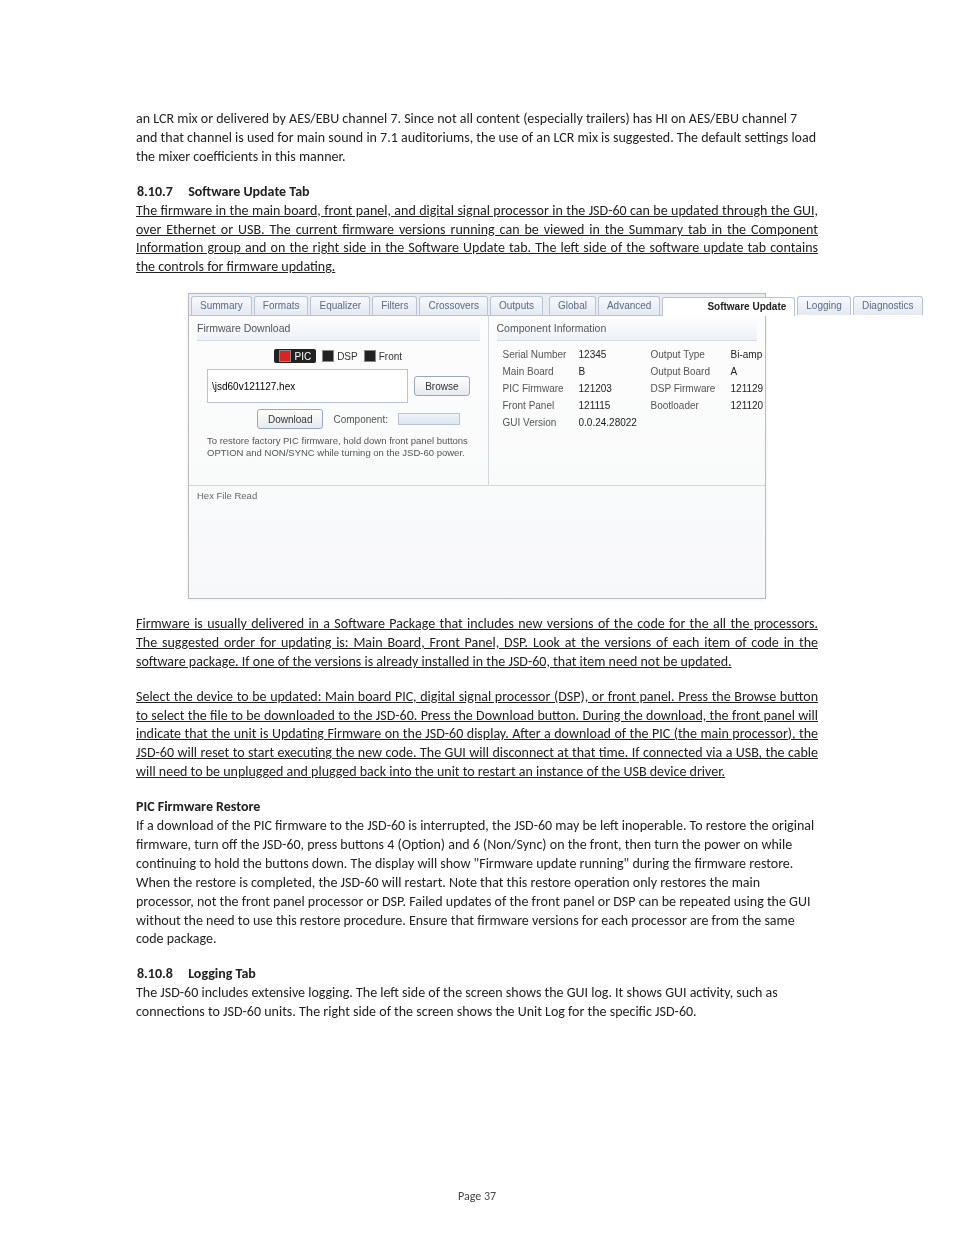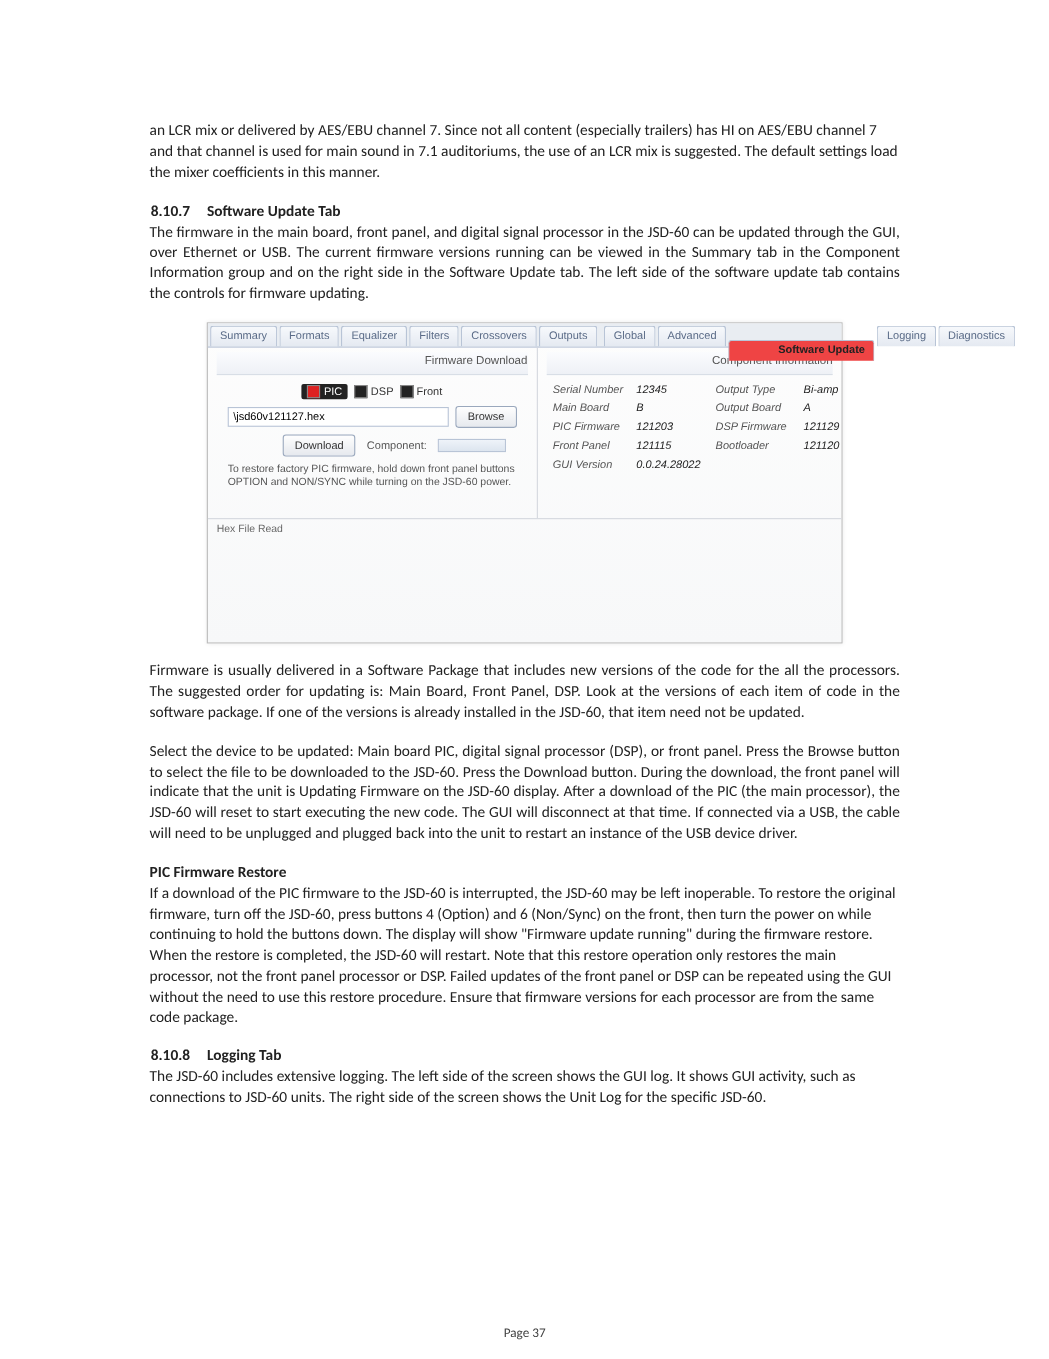--- a/index.html
+++ b/index.html
@@ -14,35 +14,35 @@
     margin: 0 auto;
     padding: 110px 136px 80px 136px;
     box-sizing: border-box;
     position: relative;
   }
   p.body {
     font-size: 14px;
     line-height: 1.35;
     margin: 0 0 16px 0;
   }
-  p.body.justify { text-align: justify; }
+  p.body.justify { text-align: justify; text-decoration: underline; }
   .heading {
     font-size: 14px;
     font-weight: bold;
     margin: 10px 0 2px 1px;
   }
   .heading .num { display: inline-block; width: 48px; }
   .subheading {
     font-size: 14px;
     font-weight: bold;
     margin: 10px 0 2px 0;
   }
   .pagenum {
     position: absolute;
-    bottom: 16px;
+    bottom: 32px;
     left: 0; right: 0;
     text-align: center;
     font-size: 12px;
     color: #444;
   }
   
   .shot-wrap {
     display: flex;
     justify-content: center;
     margin: 12px 0 16px 0;
@@ -67,37 +67,37 @@
     margin-left: 2px;
     border: 1px solid #b8c4d6;
     border-bottom: none;
     border-radius: 3px 3px 0 0;
     background: linear-gradient(#f7f9fc,#e4e9f1);
     color: #5a6b87;
     font-size: 10px;
     white-space: nowrap;
   }
   .tabs .tab.active {
-    background: #ef4444;
+    background: #ffffff;
     color: #222;
     font-weight: bold;
     position: relative;
-    top: 13px;
+    top: 1px;
     padding-left: 44px;
   }
   .tabs .gap { flex: 0 0 4px; }
   .panels { display: flex; }
   .panel {
     padding: 4px 8px 24px 8px;
     box-sizing: border-box;
   }
   .panel.left { width: 52%; border-right: 1px solid #d4d8de; }
   .panel.right { width: 48%; }
   .panel-title {
-    text-align: right;
+    text-align: left;
     font-size: 10.5px;
     color: #555;
     padding: 2px 0 6px 0;
     border-bottom: 1px solid #d8dee6;
     margin-bottom: 8px;
     background: linear-gradient(#fbfcfe,#eef1f6);
   }
   .chips {
     display: flex;
     justify-content: center;
@@ -124,21 +124,21 @@
   .swatch.red { background: #d22; }
   .swatch.dark { background: #222; }
   .filebar {
     display: flex;
     align-items: center;
     gap: 6px;
     margin: 0 10px 6px 10px;
   }
   .fileinput {
     flex: 1;
-    height: 18px;
+    height: 34px;
     border: 1px solid #b8c4d6;
     background: #fff;
     font-size: 10px;
     padding: 0 4px;
     box-sizing: border-box;
   }
   .btn {
     height: 20px;
     font-size: 10px;
     padding: 0 10px;
@@ -174,21 +174,20 @@
   }
   .statusblock { min-height: 108px; }
   .kvgrid {
     display: grid;
     grid-template-columns: 70px 66px 74px 50px;
     row-gap: 6px;
     column-gap: 6px;
     font-size: 10px;
     color: #444;
     margin: 0 6px;
-    font-style: italic;
   }
   .kvgrid .k { color: #555; }
   .kvgrid .v { color: #222; }
 </style>
 </head>
 <body>
 
 <div class="page">
 
   <p class="body">an LCR mix or delivered by AES/EBU channel 7. Since not all content (especially trailers) has HI on AES/EBU channel 7 and that channel is used for main sound in 7.1 auditoriums, the use of an LCR mix is suggested. The default settings load the mixer coefficients in this manner.</p>

